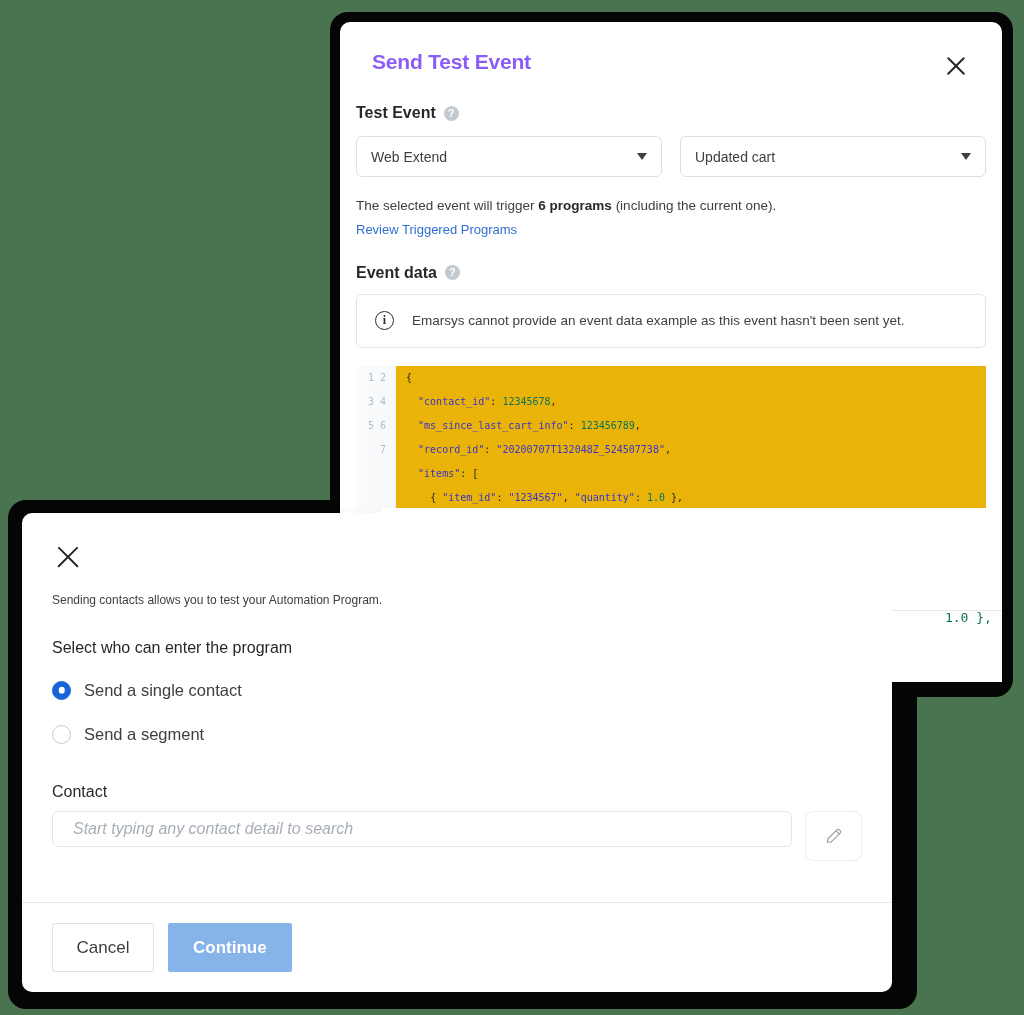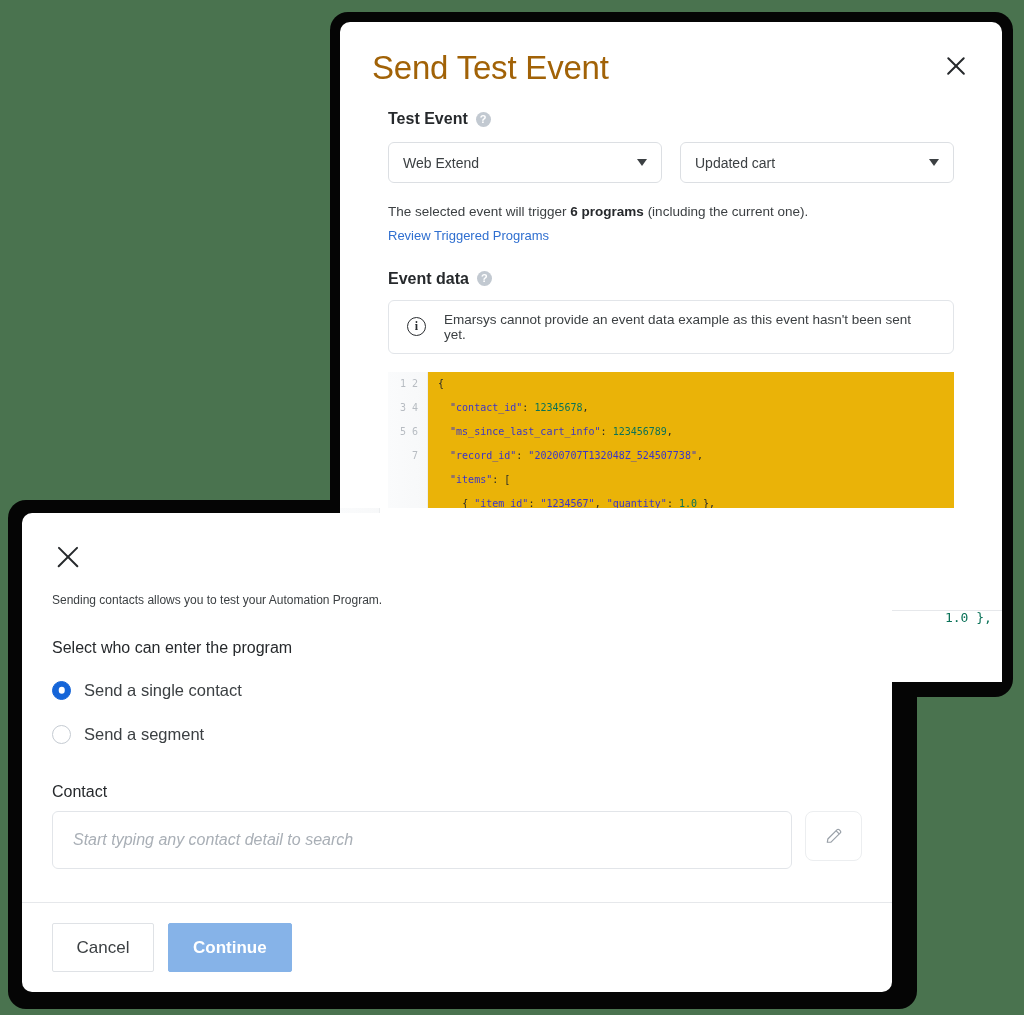--- a/index.html
+++ b/index.html
@@ -28,30 +28,30 @@
     background: #ffffff;
     border-radius: 10px;
     overflow: hidden;
   }
 
   
   .modal-test-event {
     left: 340px; top: 22px;
     width: 662px; height: 660px;
   }
-  .mte-body { padding: 0 48px; }
+  .mte-body { padding: 0 16px; }
 
   .modal-header {
     display: flex; align-items: flex-start;
     justify-content: space-between;
     padding: 28px 32px 0 32px;
   }
   .modal-title {
-    font-size: 33px; font-weight: normal;
-    color: #a16207; letter-spacing: -0.2px;
+    font-size: 21px; font-weight: bold;
+    color: #8b5cf6; letter-spacing: -0.2px;
     line-height: 1.1; margin: 0;
   }
   .close-btn {
     width: 28px; height: 28px;
     position: relative; cursor: pointer;
     flex: none; margin-top: 2px;
   }
   .close-btn::before, .close-btn::after {
     content: ""; position: absolute;
     left: 2px; top: 13px; width: 24px; height: 2.2px;
@@ -216,21 +216,21 @@
     content: ""; position: absolute;
     left: 50%; top: 50%; transform: translate(-50%,-50%);
     width: 6.5px; height: 6.5px; border-radius: 50%;
     background: #ffffff;
   }
   .radio-label { font-size: 16.5px; color: #3c4043; }
 
   .field-label { margin-top: 30px; font-size: 16px; color: #26292c; }
   .field-row { margin-top: 10px; display: flex; gap: 13px; align-items: stretch; }
   .text-input {
-    flex: 1; height: 58px;
+    flex: 1; height: 36px;
     border: 1px solid #e2e5e9; border-radius: 6px;
     padding: 0 20px; font-size: 16px;
     font-family: "Liberation Sans", sans-serif;
     color: #000000; outline: none; background: #fff;
   }
   .text-input::placeholder { color: #a9afb6; font-style: italic; }
   .icon-btn {
     width: 57px; height: 50px;
     border: 1px solid #eceef0; border-radius: 8px;
     background: #fff; cursor: pointer;

